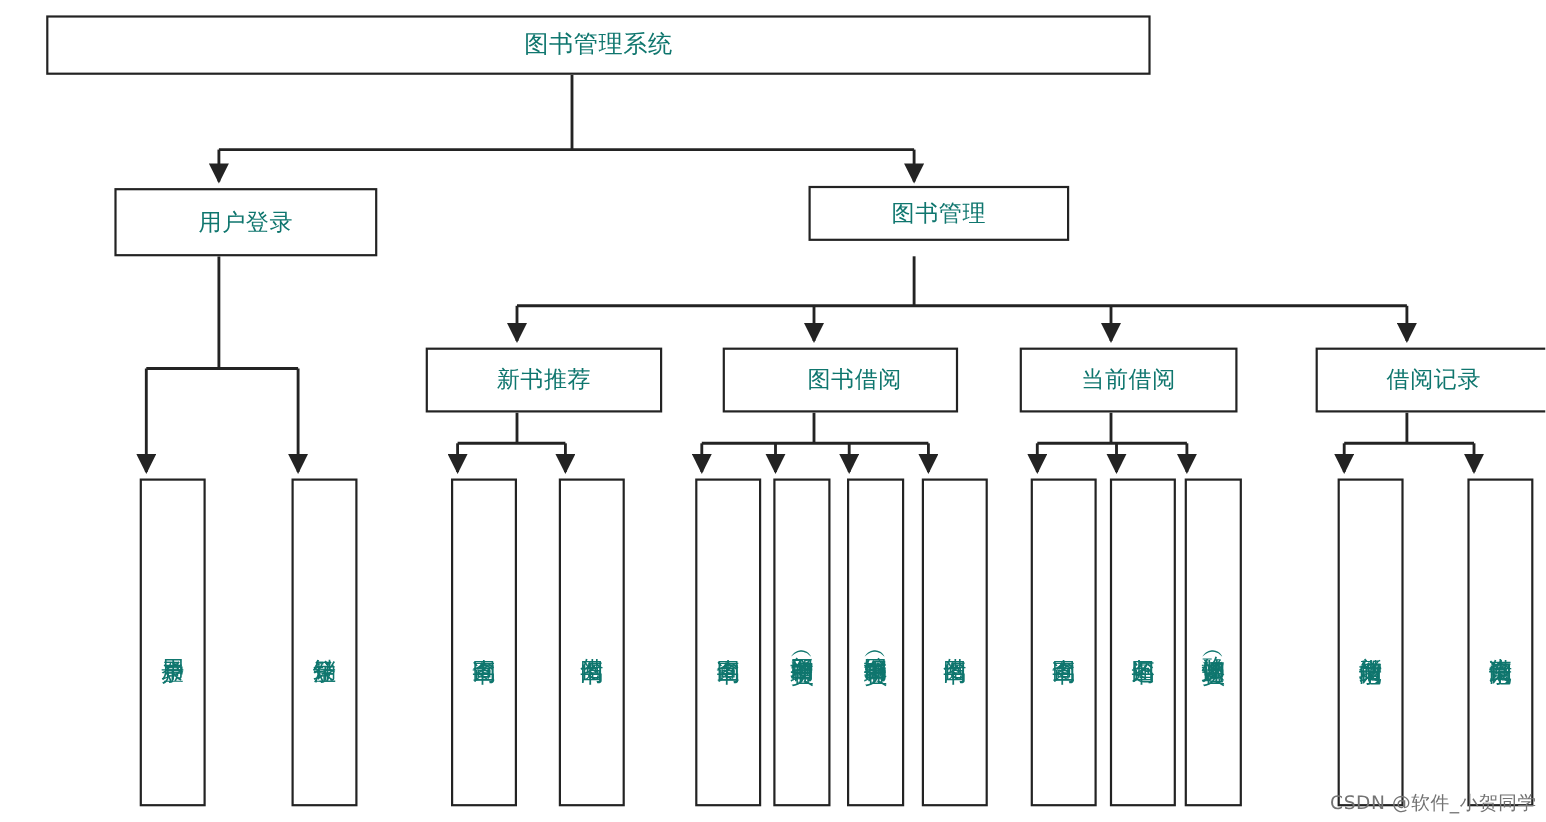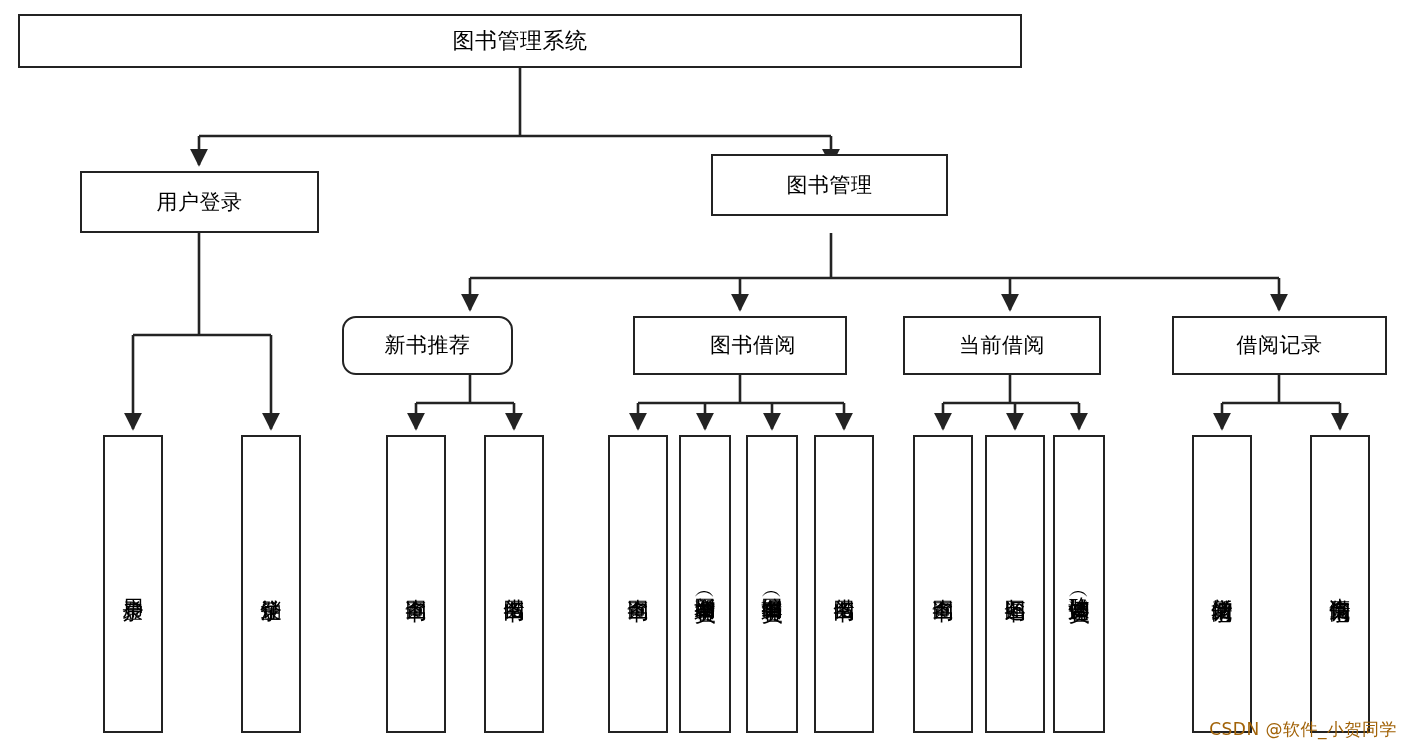--- a/index.html
+++ b/index.html
@@ -25,21 +25,22 @@
     pointer-events: none;
   }
   .node {
     position: absolute;
     box-sizing: border-box;
     border: 2px solid #232323;
     background: #ffffff;
     display: flex;
     align-items: center;
     justify-content: center;
-    color: #000000;
+    color: #0f766e;
+    margin-left: 24px;
   }
   .node .label {
     display: block;
     text-align: center;
     line-height: 1.18;
     letter-spacing: 0.5px;
   }
   
   .node.horiz .label {
     font-size: 21px;
@@ -58,21 +59,21 @@
     line-height: 1.15;
     letter-spacing: 1px;
     max-height: 100%;
     white-space: normal;
   }
   .watermark {
     position: absolute;
     right: 8px;
     bottom: 6px;
     font-size: 17px;
-    color: #a16207;
+    color: #737373;
     white-space: nowrap;
     letter-spacing: 0.5px;
     user-select: none;
     margin-left: 47px;
   }
 </style>
 </head>
 <body>
 
 <div id="canvas">
@@ -128,25 +129,25 @@
   </svg>
 
   <div class="node horiz root" style="left:18px; top:14px; width:1004px; height:54px;">
     <span class="label">图书管理系统</span>
   </div>
 
   <div class="node horiz" style="left:80px; top:171px; width:239px; height:62px;">
     <span class="label">用户登录</span>
   </div>
 
-  <div class="node horiz" style="left:711px; top:154px; width:237px; height:62px;">
+  <div class="node horiz" style="left:711px; top:169px; width:237px; height:50px;">
     <span class="label">图书管理</span>
   </div>
 
-  <div class="node horiz" style="left:342px; top:316px; width:171px; height:59px;border-radius:14px;">
+  <div class="node horiz" style="left:363px; top:316px; width:215px; height:59px;">
     <span class="label">新书推荐</span>
   </div>
 
   <div class="node horiz" style="left:633px; top:316px; width:214px; height:59px;padding-left:26px;">
     <span class="label">图书借阅</span>
   </div>
 
   <div class="node horiz" style="left:903px; top:316px; width:198px; height:59px;">
     <span class="label">当前借阅</span>
   </div>

